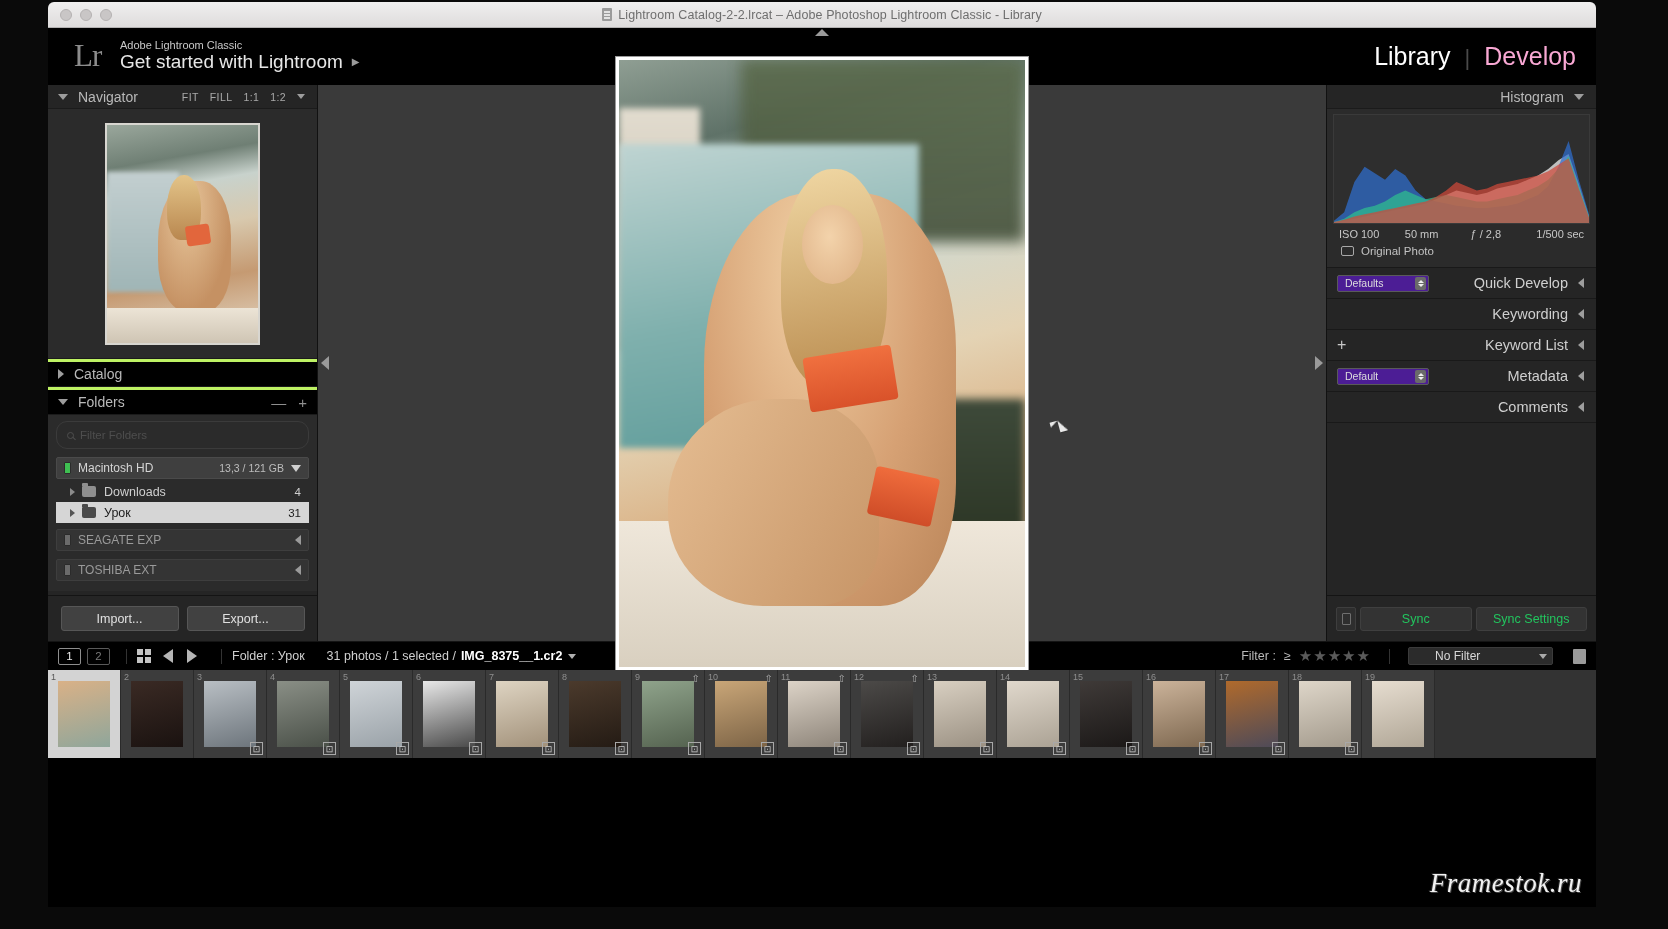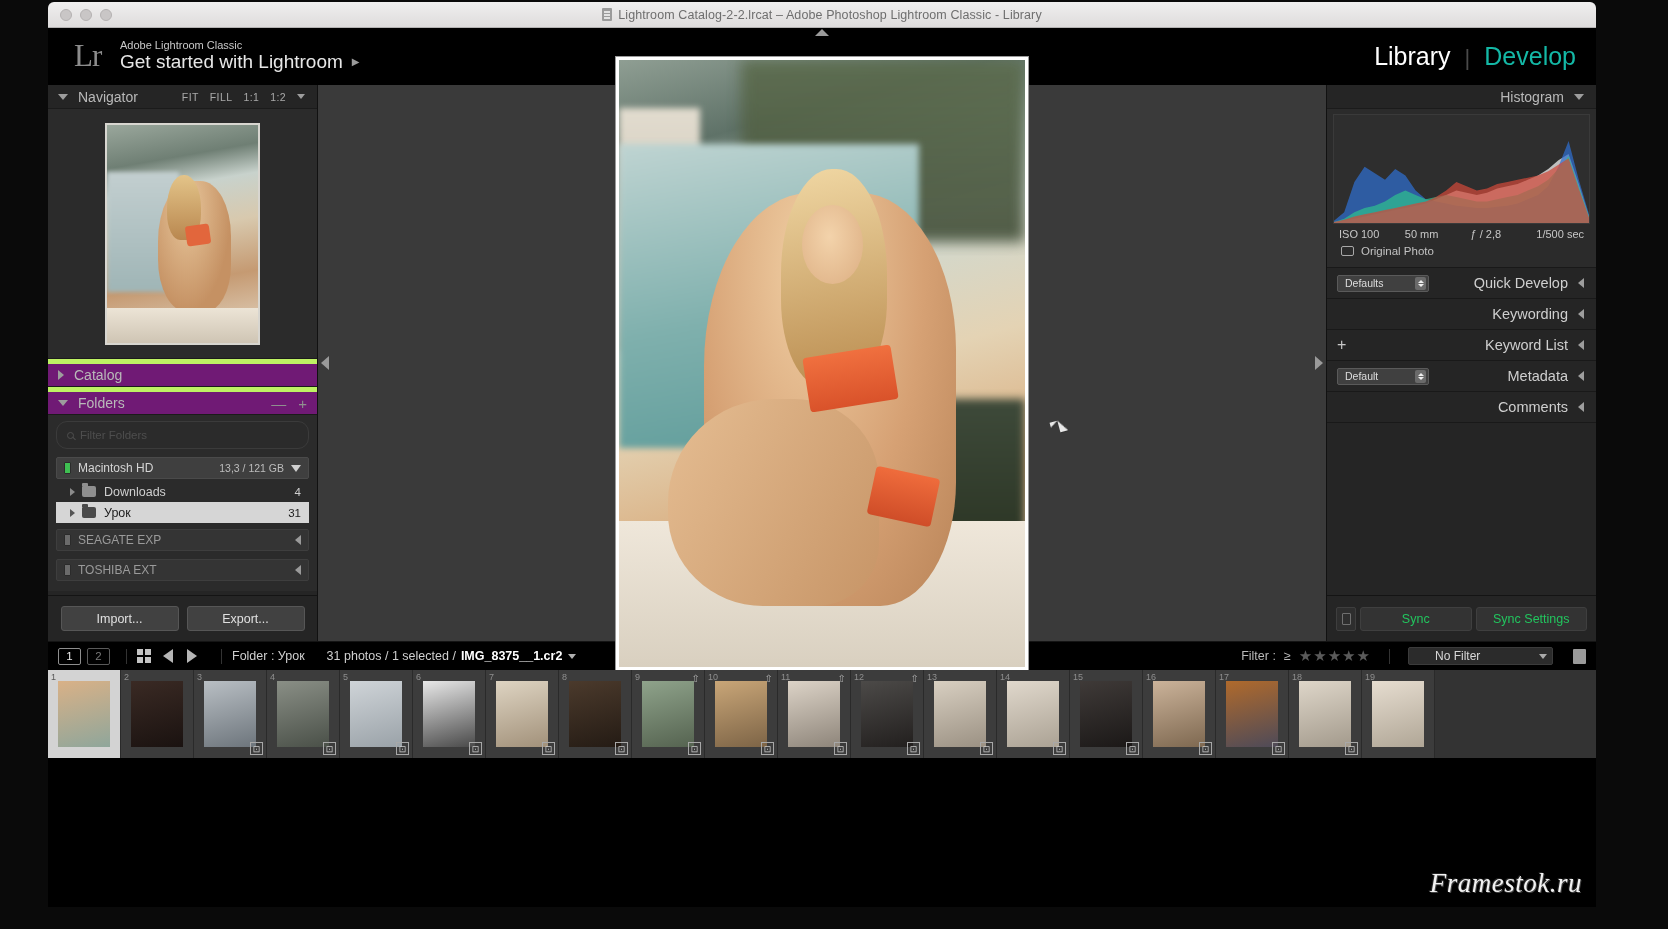--- a/index.html
+++ b/index.html
@@ -73,21 +73,21 @@
     display: flex; align-items: center; gap: 9px;
   }
   .plate-arrow {
     font-size: 10px; color: #9a9a9a; display:inline-block;
   }
   .module-picker {
     position: absolute; right: 20px; top: 14px;
     display: flex; align-items: baseline; gap: 14px;
     font-size: 25px;
   }
-  .module-picker .mod { color: #14b8a6; cursor: pointer; }
+  .module-picker .mod { color: #f9a8d4; cursor: pointer; }
   .module-picker .mod.active { color: #ffffff; }
   .module-sep { color: #4a4a4a; font-size: 22px; }
 
   .top-collapse {
     position: absolute; left: 50%; top: 1px; transform: translateX(-50%);
     width: 0; height: 0; border-left: 7px solid transparent;
     border-right: 7px solid transparent; border-bottom: 7px solid #9a9a9a;
   }
 
   
@@ -161,22 +161,22 @@
     background: linear-gradient(180deg,#ece4d6,#cfc5b4);
   }
   .nav-thumb .swim {
     position: absolute; left: 52%; top: 46%; width: 16%; height: 9%;
     background: #e2663c; border-radius: 3px; transform: rotate(-8deg);
   }
 
   .section-row {
     height: 28px; display: flex; align-items: center;
     padding: 0 10px; color: #b9b9b9; font-size: 14px;
-    background: #701a75; border-bottom: 1px solid #1b1b1b;
-    border-top: 5px solid #bef264;
+    background: #000000; border-bottom: 1px solid #1b1b1b;
+    border-top: 3px solid #bef264;
   }
   .section-row .plusminus {
     margin-left: auto; display: flex; gap: 12px;
     color: #8f8f8f; font-size: 15px; line-height: 1;
   }
   .folders-body { background: #2b2b2b; padding: 6px 8px 8px; }
   .filter-folders {
     height: 21px; border-radius: 11px; background: #2b2b2b;
     border: 1px solid #3b3b3b; display: flex; align-items: center;
     padding: 13px 10px; gap: 6px; color: #4e4e4e; font-size: 11.5px;
@@ -381,21 +381,21 @@
   .orig-box {
     width: 13px; height: 10px; border: 1.4px solid #a8a8a8; border-radius: 2px;
   }
   .rp-section {
     height: 31px; display: flex; align-items: center;
     padding: 0 12px 0 10px; color: #cfcfcf; font-size: 14.5px;
     border-top: 1px solid #191919; background:#252525;
   }
   .rp-section .label { margin-left: auto; margin-right: 10px; }
   .rp-select {
-    width: 92px; height: 17px; background: #404040; border: 1px solid #5a5a5a;
+    width: 92px; height: 17px; background: #4c1d95; border: 1px solid #5a5a5a;
     border-radius: 2px; font-size: 10.5px; color: #ddd;
     display: flex; align-items: center; padding-left: 7px; position: relative;
   }
   .rp-select .stepper {
     position: absolute; right: 2px; top: 1px; width: 11px; height: 13px;
     background: #6a6a6a; border-radius: 2px;
     display: flex; flex-direction: column; align-items: center; justify-content: center;
   }
   .rp-select .stepper i {
     display:block; width:0; height:0;

